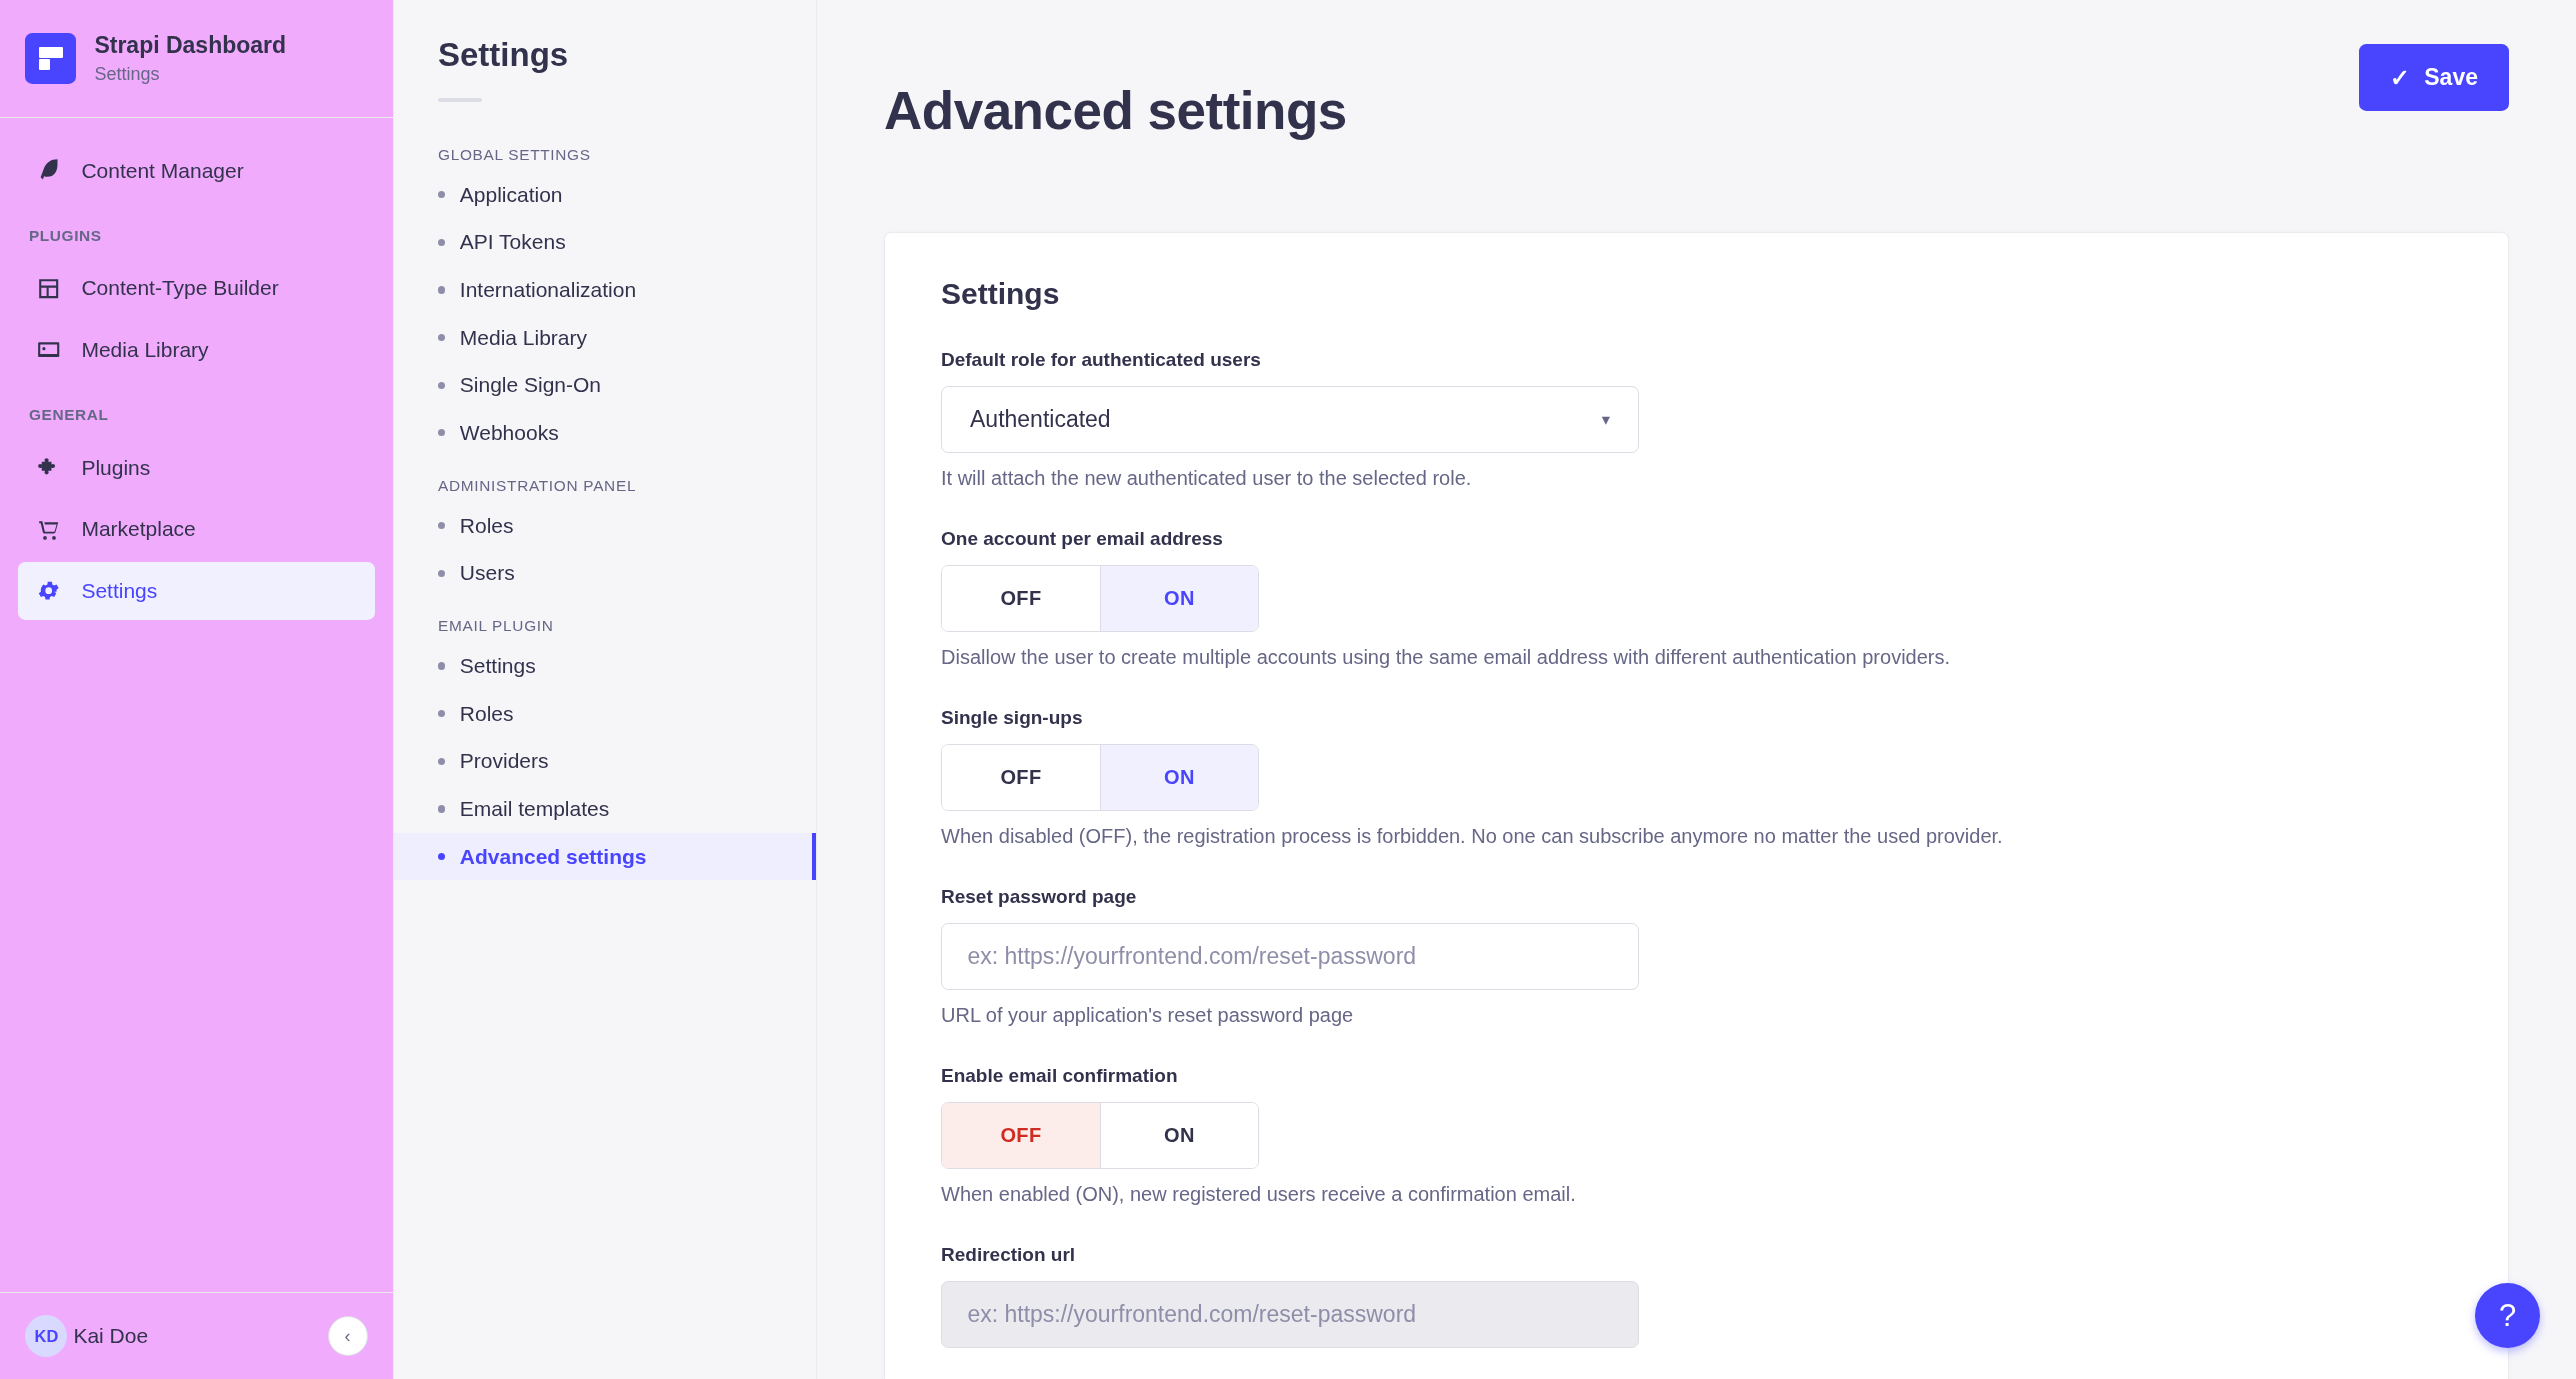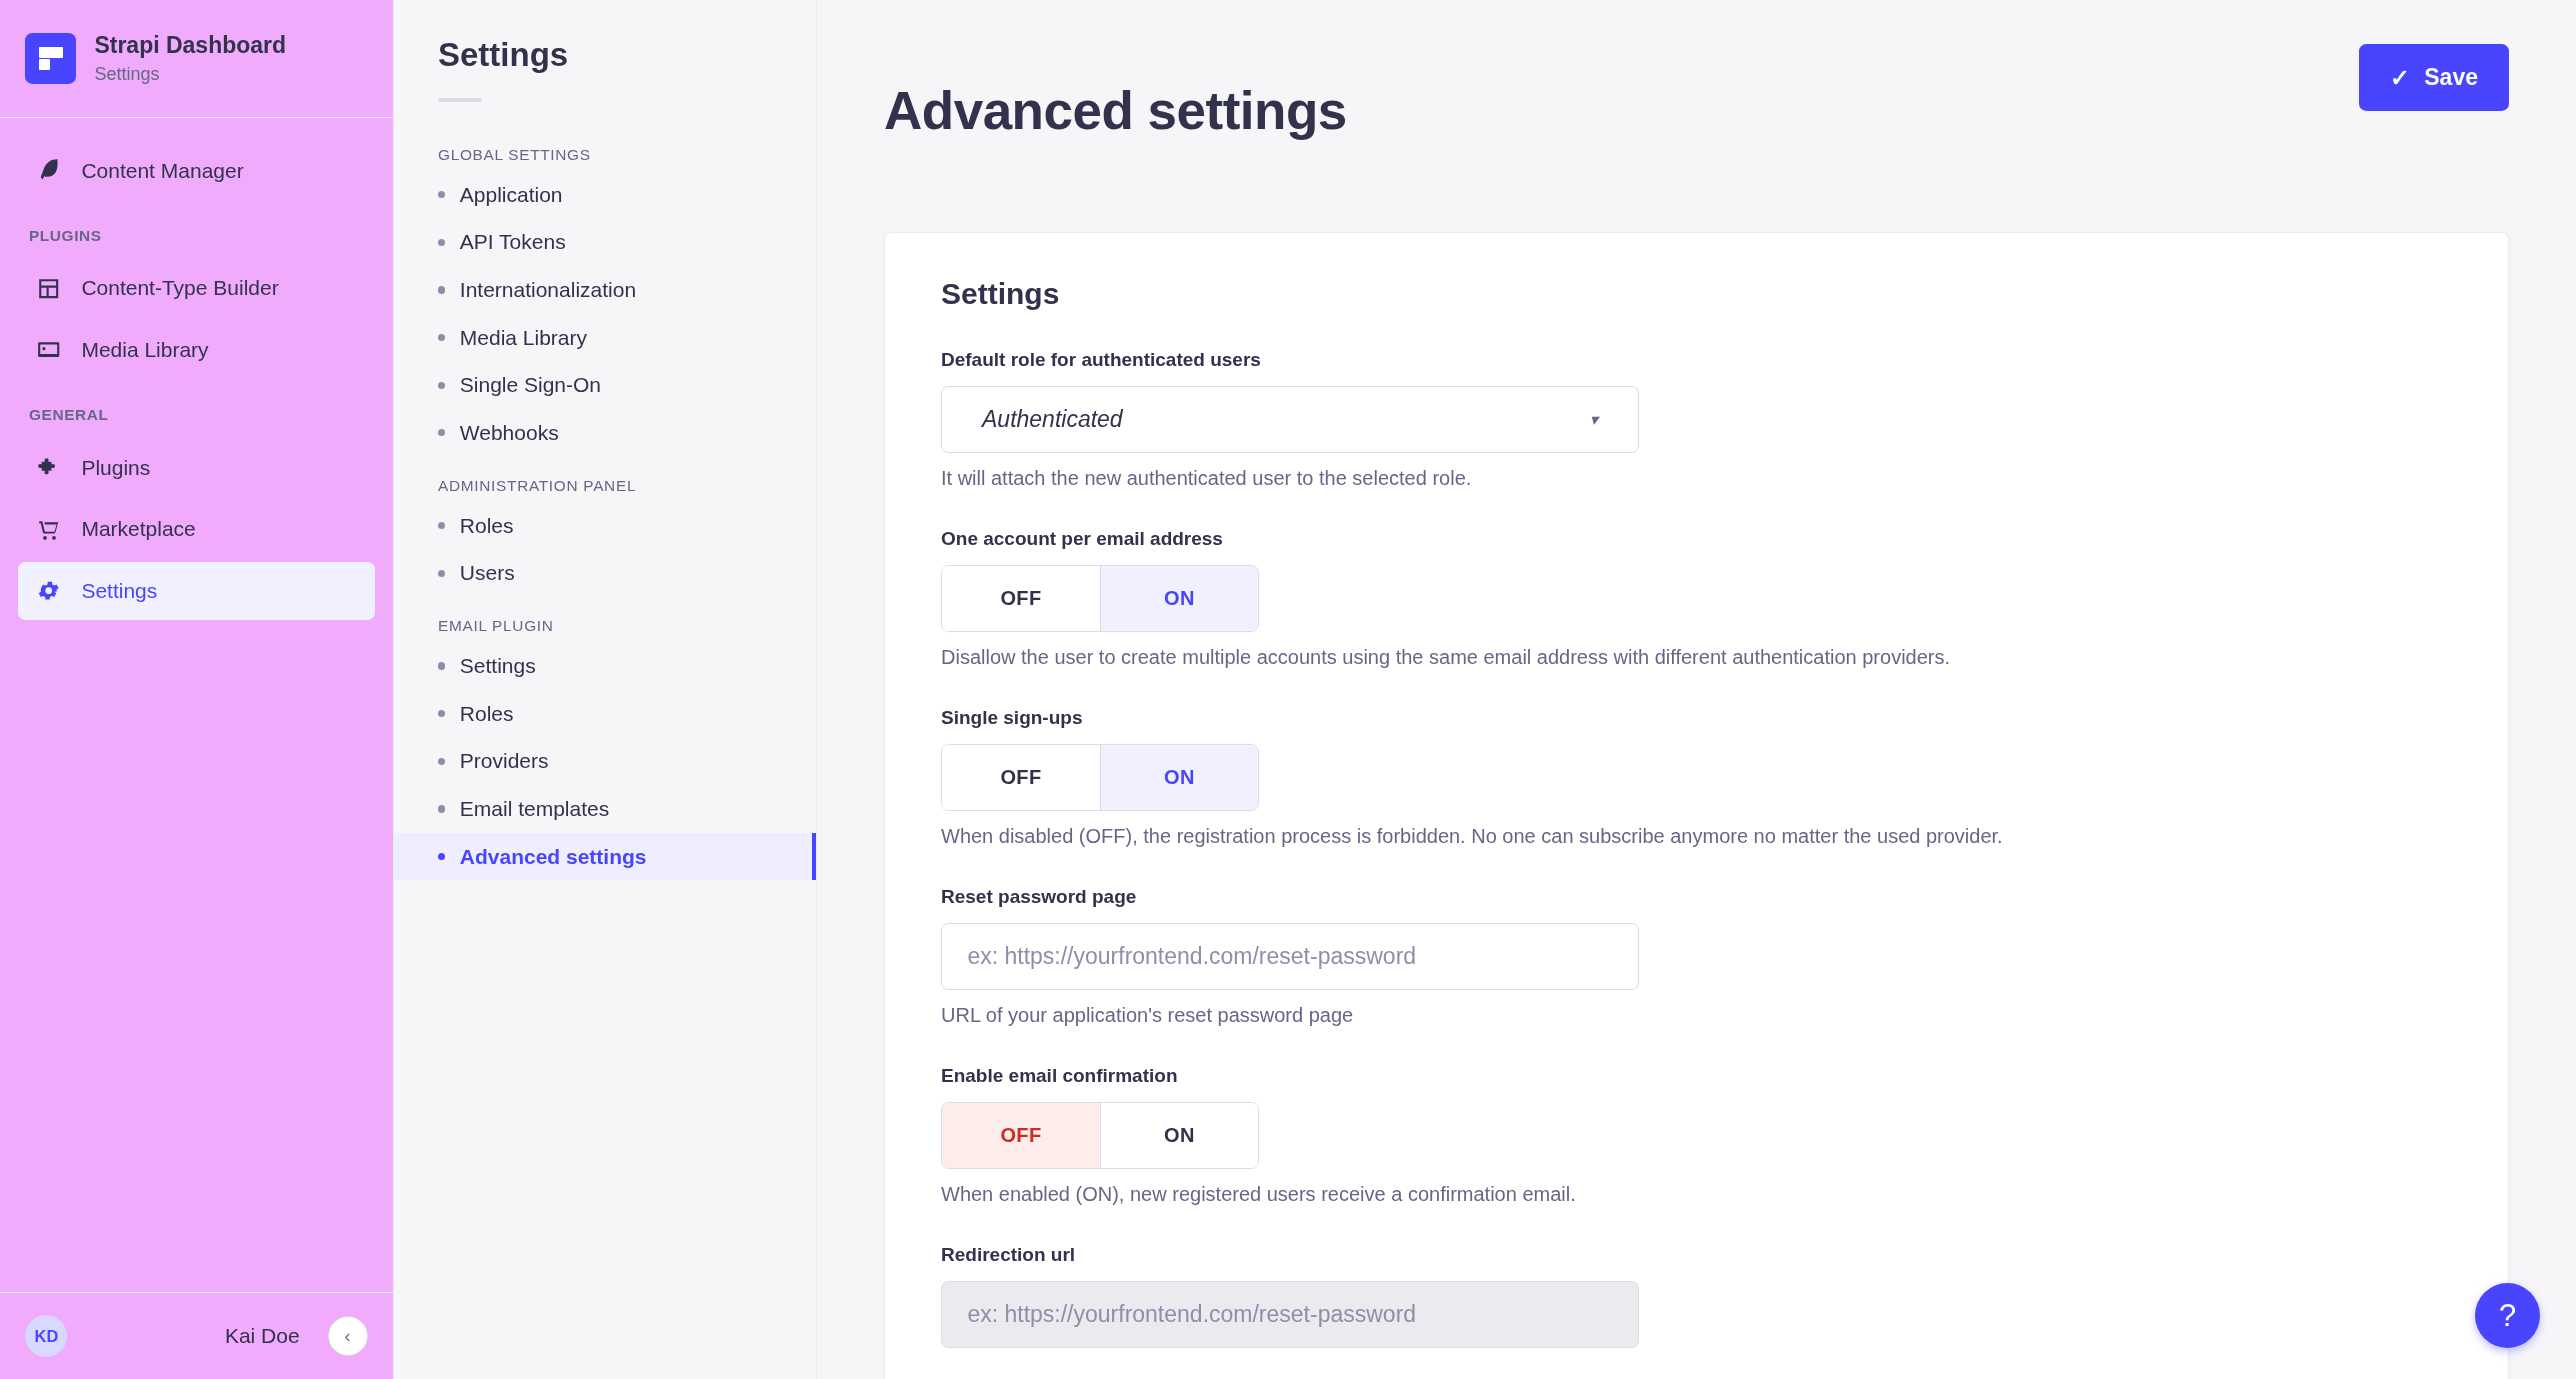--- a/index.html
+++ b/index.html
@@ -80,22 +80,21 @@
   .nav-item.active .ico svg path,
   .nav-item.active .ico svg rect,
   .nav-item.active .ico svg circle { fill: #4945ff; }
 
   .user-row {
     height: 87px;
     border-top: 0.9px solid #eaeaef;
     display: flex;
     align-items: center;
     padding: 0 25.4px;
-    gap: 28px;
-    text-align: right;
+    gap: 6px;
   }
   .avatar {
     width: 42px; height: 42px; border-radius: 50%;
     background: #d9d8ff; color: #4945ff;
     display: flex; align-items: center; justify-content: center;
     font-size: 16.4px; font-weight: bold;
     flex: 0 0 42px;
   }
   .user-name { font-size: 21px; color: #32324d; flex: 1 1 auto; }
   .collapse-btn {
@@ -164,22 +163,22 @@
   }
   .card-title { font-size: 30px; font-weight: bold; color: #32324d; }
   .field { margin-top: 38px; }
   .field-label { font-size: 19px; font-weight: bold; color: #32324d; margin-bottom: 14.5px; }
   .field-hint { font-size: 20px; color: #666687; margin-top: 14.5px; }
 
   .select {
     width: 698px; height: 67px;
     border: 0.9px solid #dcdce4; border-radius: 7.3px; background: #fff;
     display: flex; align-items: center; justify-content: space-between;
-    padding: 0 40px;
-    font-size: 23px; color: #32324d; cursor: pointer; font-style: italic;
+    padding: 0 28px;
+    font-size: 23px; color: #32324d; cursor: pointer;
   }
   .select .caret { color: #666687; font-size: 16.4px; }
 
   .toggle {
     display: inline-flex;
     border: 0.9px solid #dcdce4; border-radius: 7.3px; overflow: hidden;
     height: 67px; background: #fff;
   }
   .toggle .seg {
     width: 158px; height: 100%;

